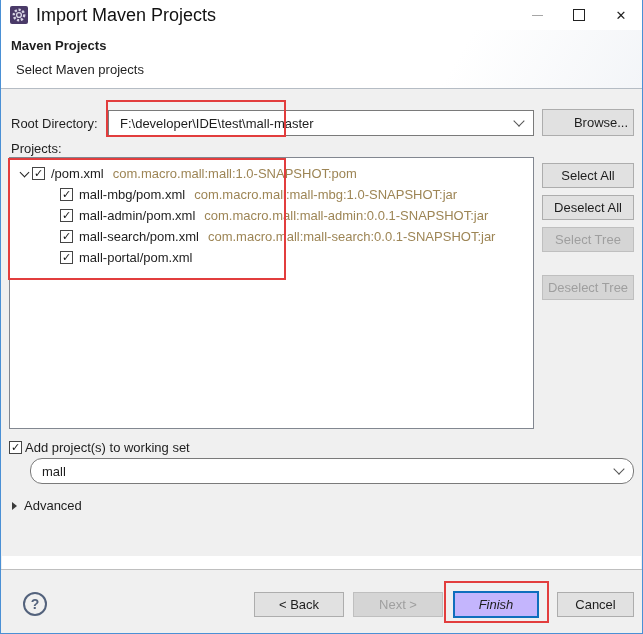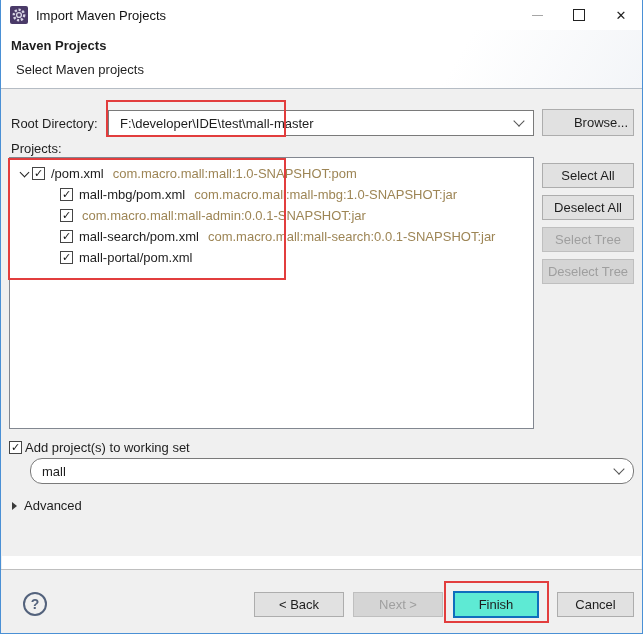--- a/index.html
+++ b/index.html
@@ -9,21 +9,21 @@
     font-size:13px;color:#1e1e1e;background:#fff;
   }
   .window{
     position:absolute;inset:0;background:#f0f0f0;
     border-left:1px solid #4a90d5;border-right:1px solid #4a90d5;border-bottom:1px solid #4a90d5;
     box-sizing:border-box;
   }
   
   .titlebar{position:absolute;left:0;top:0;right:0;height:30px;background:#fff;display:flex;align-items:center;}
   .app-icon{width:18px;height:18px;margin:0 8px 0 9px;flex:0 0 auto;}
-  .title-text{font-size:13px;color:#111;}
+  .title-text{font-size:18px;color:#111;}
   .win-controls{position:absolute;right:0;top:0;height:30px;display:flex;}
   .win-btn{width:42px;height:30px;display:flex;align-items:center;justify-content:center;}
   .glyph-min{width:11px;height:0;border-top:1px solid #a6a6a6;}
   .glyph-max{width:10px;height:10px;border:1px solid #222;}
   .glyph-close{font-size:13px;color:#222;line-height:1;}
   
   .header{
     position:absolute;left:0;top:30px;right:0;height:59px;background:#fff;
     border-bottom:1px solid #b5bcc4;box-sizing:border-box;
     background:linear-gradient(120deg,#ffffff 70%,#f3f5f8 100%);
@@ -41,21 +41,21 @@
   .chev{
     width:7px;height:7px;border-right:1.4px solid #555;border-bottom:1.4px solid #555;
     transform:rotate(45deg);margin:-4px 10px 0 6px;flex:0 0 auto;
   }
   
   .btn{
     position:absolute;background:#e1e1e1;border:1px solid #adadad;box-sizing:border-box;
     display:flex;align-items:center;justify-content:center;color:#1e1e1e;
   }
   .btn.disabled{background:#d5d5d5;border-color:#bfbfbf;color:#9f9f9f;}
-  .btn.default{border:2px solid #0f6ebd;background:#5eead4;}
+  .btn.default{border:2px solid #0f6ebd;background:#c4b5fd;font-style:italic;}
   
   .tree{
     position:absolute;left:8px;top:157px;width:525px;height:272px;
     background:#fff;border:1px solid #828790;box-sizing:border-box;overflow:hidden;
   }
   .trow{height:21px;display:flex;align-items:center;white-space:nowrap;}
   .trow .expander{width:16px;display:flex;justify-content:center;flex:0 0 auto;}
   .exp-chev{width:6px;height:6px;border-right:1.4px solid #222;border-bottom:1.4px solid #222;transform:rotate(45deg);margin-top:-3px;}
   .cb{
     width:13px;height:13px;background:#fff;border:1px solid #454545;box-sizing:border-box;
@@ -130,37 +130,38 @@
       <span class="name">/pom.xml</span>
       <span class="artifact">com.macro.mall:mall:1.0-SNAPSHOT:pom</span>
     </div>
     <div class="trow indent1">
       <span class="cb">✓</span>
       <span class="name">mall-mbg/pom.xml</span>
       <span class="artifact">com.macro.mall:mall-mbg:1.0-SNAPSHOT:jar</span>
     </div>
     <div class="trow indent1">
       <span class="cb">✓</span>
+      <span class="name">mall-admin/pom.xml</span>
       <span class="artifact">com.macro.mall:mall-admin:0.0.1-SNAPSHOT:jar</span>
     </div>
     <div class="trow indent1">
       <span class="cb">✓</span>
       <span class="name">mall-search/pom.xml</span>
       <span class="artifact">com.macro.mall:mall-search:0.0.1-SNAPSHOT:jar</span>
     </div>
     <div class="trow indent1">
       <span class="cb">✓</span>
       <span class="name">mall-portal/pom.xml</span>
     </div>
   </div>
 
   <div class="btn" style="left:541px;top:163px;width:92px;height:25px;">Select All</div>
   <div class="btn" style="left:541px;top:195px;width:92px;height:25px;">Deselect All</div>
   <div class="btn disabled" style="left:541px;top:227px;width:92px;height:25px;">Select Tree</div>
-  <div class="btn disabled" style="left:541px;top:259px;width:92px;height:25px;">Deselect Tree</div>
+  <div class="btn disabled" style="left:541px;top:275px;width:92px;height:25px;">Deselect Tree</div>
 
   <div class="ws-row">
     <span class="cb">✓</span>
     <span>Add project(s) to working set</span>
   </div>
   <div class="combo" style="left:29px;top:458px;width:604px;height:26px;border-radius:12px;">
     <span class="val">mall</span>
     <span class="chev"></span>
   </div>
 

